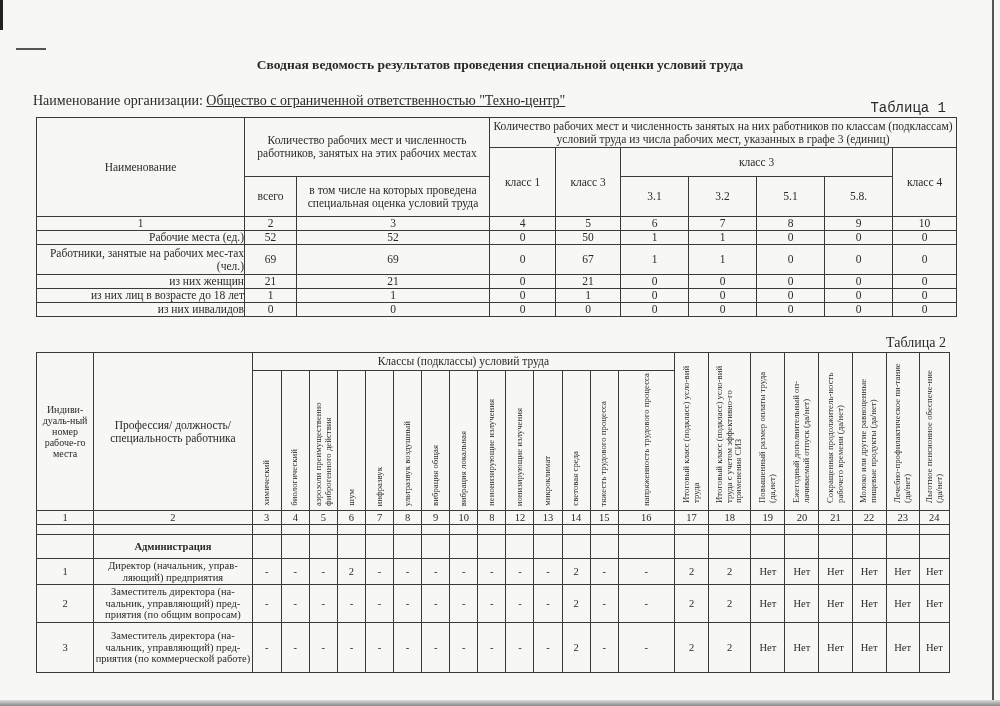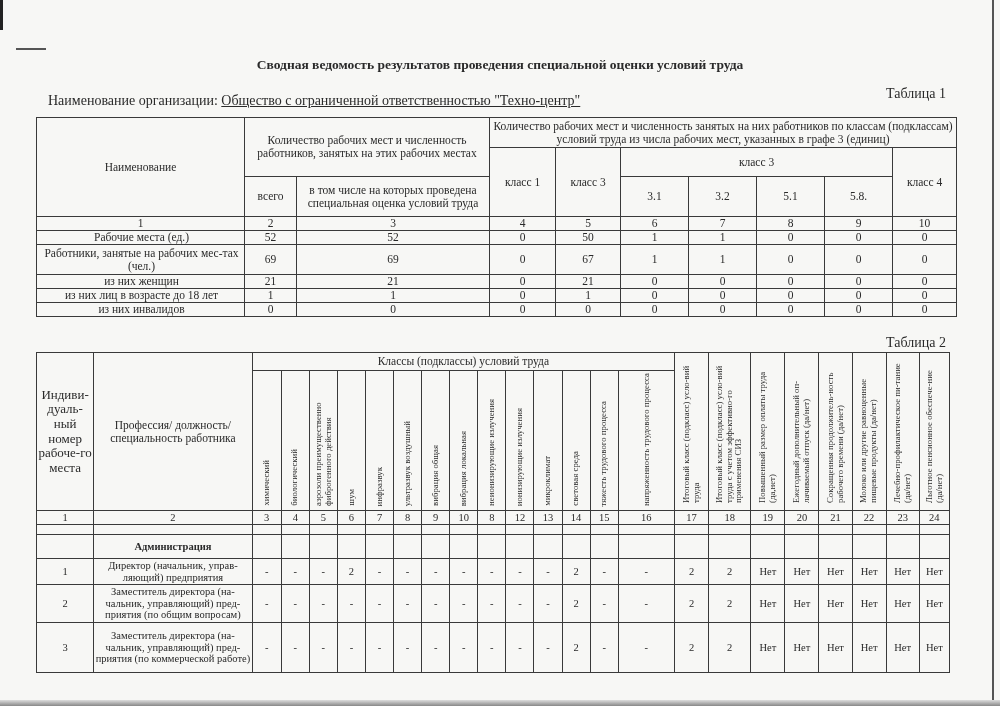--- a/index.html
+++ b/index.html
@@ -11,36 +11,36 @@
   }
   .page-edge-left { position: absolute; left: 0; top: 0; width: 3px; height: 30px; background: #222; }
   .page-edge-right { position: absolute; right: 6px; top: 0; width: 2px; height: 706px; background: #555; }
   .page-bottom-shadow { position: absolute; left: 0; right: 0; bottom: 0; height: 6px; background: linear-gradient(#ddd, #888); }
   .scan-mark { position: absolute; left: 16px; top: 48px; width: 30px; height: 2px; background: #555; }
 
   .title {
     position: absolute; left: 0; width: 1000px; top: 57px; text-align: center;
     font-weight: bold; font-size: 13.5px;
   }
-  .org-line { position: absolute; left: 48px; top: 93px; font-size: 14px; }
+  .org-line { position: absolute; left: 33px; top: 93px; font-size: 14px; }
   .org-line .org-name { text-decoration: underline; }
   .table-label { position: absolute; font-size: 14px; }
-  .t1-label { right: 54px; top: 86px; }
+  .t1-label { right: 54px; top: 100px; font-family: Liberation Mono, monospace; }
   .t2-label { right: 54px; top: 335px; }
 
   table { border-collapse: collapse; position: absolute; table-layout: fixed; }
   td, th {
     border: 1px solid #3a3a3a; padding: 0; font-weight: normal;
     text-align: center; vertical-align: middle; line-height: 1.12;
     overflow: hidden;
   }
 
   
   #t1 { left: 36px; top: 117px; width: 920px; font-size: 11.5px; }
-  #t1 td.name { text-align: center; padding-left: 2px; }
+  #t1 td.name { text-align: right; padding-left: 2px; }
 
   
   #t2 { left: 36px; top: 352px; width: 914px; font-size: 10.5px; }
   .vert {
     writing-mode: vertical-rl; transform: rotate(180deg);
     font-size: 8.8px; line-height: 1.1; text-align: left;
     white-space: normal; margin: 0 auto; max-height: 142px;
   }
   .vert-wrap { height: 146px; display: flex; align-items: flex-end; justify-content: center; padding-bottom: 3px; }
   #t2 .prof { font-size: 10.5px; }
@@ -194,21 +194,21 @@
       <col style="width:42px">
       <col style="width:34px">
       <col style="width:34px">
     <col style="width:33px">
       <col style="width:34px">
       <col style="width:33px">
       <col style="width:30px">
   </colgroup>
   <tbody>
       <tr style="height:18px">
-    <td rowspan="2" style="font-size:13px">Индиви-дуаль-ный номер рабоче-го места</td>
+    <td rowspan="2" style="font-size:10px">Индиви-дуаль-ный номер рабоче-го места</td>
     <td rowspan="2" style="font-size:11.5px">Профессия/ должность/ специальность работника</td>
     <td colspan="14" style="font-size:11.5px">Классы (подклассы) условий труда</td>
     <td rowspan="2">
           <div class="vert-wrap">
             <div class="vert">Итоговый класс (подкласс) усло-вий труда</div>
           </div>
         </td>
     <td rowspan="2">
           <div class="vert-wrap">
             <div class="vert">Итоговый класс (подкласс) усло-вий труда с учетом эффективно-го применения СИЗ</div>

